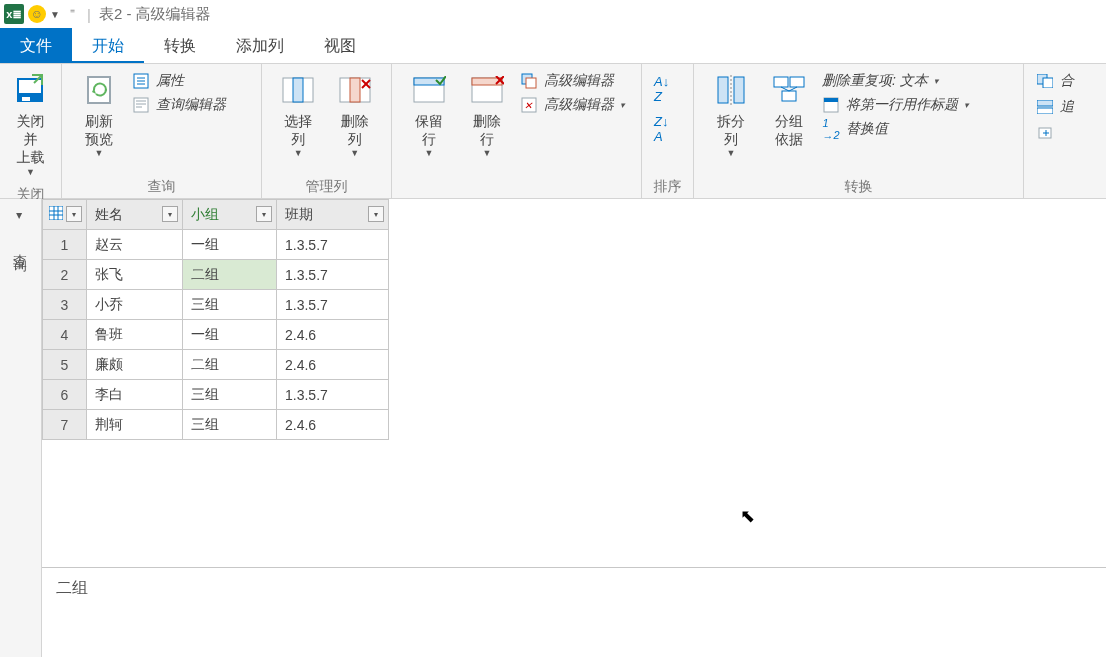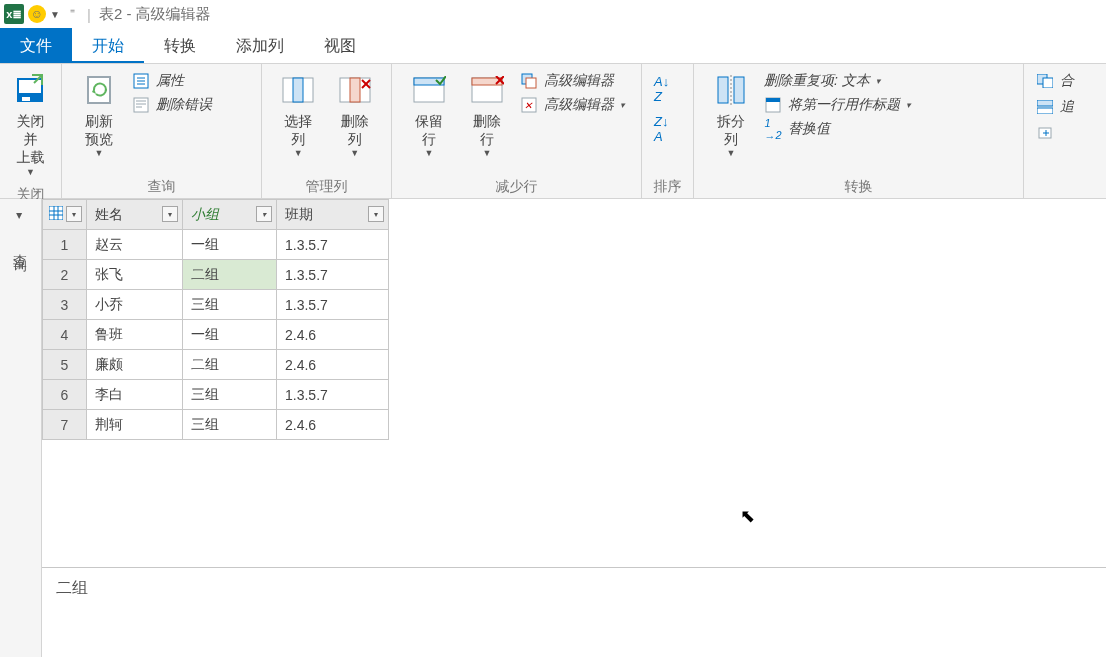--- a/index.html
+++ b/index.html
@@ -46,21 +46,21 @@
   th.rownumhead .grid-ico { position:absolute; left:6px; top:6px; color:#0072c6;}
   th .hdr-drop { position:absolute; right:4px; top:6px; width:16px;height:16px; border:1px solid #a6a6a6; background:#f7f7f7; display:flex;align-items:center;justify-content:center; font-size:8px; color:#555;}
   td.rownum { background:#eaeaea; text-align:center; width:44px; color:#555;}
   td.cell { padding:0 8px; background:#fff;}
   td.cell.sel { background:#d9ead3;}
   .gap { flex:1; }
   .formula { border-top:1px solid #c7c7c7; padding:10px 14px; font-size:16px; color:#555; min-height:90px;}
   .colset1 { width:96px;margin-top:10px;}
   .colset2 { width:94px;}
   .colset3 { width:112px;}
-  th.selcol { color:#2e7d32;font-style:italic; }
+  th.selcol { color:#2e7d32; }
   
   .cursor { position:absolute; left:740px; top:505px; font-size:18px; color:#000; pointer-events:none;}
 </style>
 </head>
 <body>
 
 <div class="titlebar">
   <div class="excel-icon">x≣</div>
   <div class="smiley">☺</div>
   <span class="drop">▼</span>
@@ -127,21 +127,21 @@
         </div>
         <div class="smallbtn">
           <div class="ico">
               <svg width="16" height="16">
                 <rect x="1" y="1" width="14" height="14" fill="#fff" stroke="#9aa7b0"></rect>
                 <line x1="3" y1="4" x2="13" y2="4" stroke="#9aa7b0"></line>
                 <line x1="3" y1="7" x2="13" y2="7" stroke="#9aa7b0"></line>
                 <line x1="3" y1="10" x2="9" y2="10" stroke="#9aa7b0"></line>
               </svg>
             </div>
-          <span>删除错误</span>
+          <span>查询编辑器</span>
         </div>
       </div>
     </div>
     <div class="label">查询</div>
   </div>
 
   <div class="group" style="width:130px">
     <div class="body" style="justify-content:center">
       <div class="bigbtn">
         <div class="ico">
@@ -213,21 +213,20 @@
               <svg width="16" height="16">
                 <rect x="1" y="1" width="14" height="14" fill="#fff" stroke="#9aa7b0"></rect>
                 <text x="3" y="12" font-size="10" fill="#c00">✕</text>
               </svg>
             </div>
           <span>高级编辑器</span>
           <span class="drop-tri">▾</span>
         </div>
       </div>
     </div>
-    <div class="label">减少行</div>
   </div>
 
   <div class="group" style="width:52px">
     <div class="body">
       <div class="smallstack" style="gap:10px;padding-top:6px">
         <div class="smallbtn">
             <span style="color:#0072c6;font-size:13px">A↓<br>Z</span>
           </div>
         <div class="smallbtn">
             <span style="color:#0072c6;font-size:13px">Z↓<br>A</span>
@@ -243,20 +242,33 @@
         <div class="ico">
             <svg width="34" height="30">
               <rect x="4" y="2" width="10" height="26" fill="#cde3f5" stroke="#0072c6"></rect>
               <rect x="20" y="2" width="10" height="26" fill="#cde3f5" stroke="#0072c6"></rect>
               <line x1="17" y1="0" x2="17" y2="30" stroke="#888" stroke-dasharray="2"></line>
             </svg>
           </div>
         <div class="lbl" style="white-space:pre-line">拆分
 列</div>
         <span class="drop-tri">▼</span>
+      </div>
+      <div class="bigbtn">
+        <div class="ico">
+            <svg width="34" height="30">
+              <rect x="2" y="2" width="14" height="10" fill="#fff" stroke="#0072c6"></rect>
+              <rect x="18" y="2" width="14" height="10" fill="#fff" stroke="#0072c6"></rect>
+              <rect x="10" y="16" width="14" height="10" fill="#fff" stroke="#0072c6"></rect>
+              <line x1="9" y1="12" x2="17" y2="16" stroke="#0072c6"></line>
+              <line x1="25" y1="12" x2="17" y2="16" stroke="#0072c6"></line>
+            </svg>
+          </div>
+        <div class="lbl" style="white-space:pre-line">分组
+依据</div>
       </div>
       <div class="smallstack">
         <div class="smallbtn">
           <span>删除重复项: 文本</span>
           <span class="drop-tri">▾</span>
         </div>
         <div class="smallbtn">
           <div class="ico">
               <svg width="16" height="16">
                 <rect x="1" y="1" width="14" height="14" fill="#fff" stroke="#9aa7b0"></rect>

